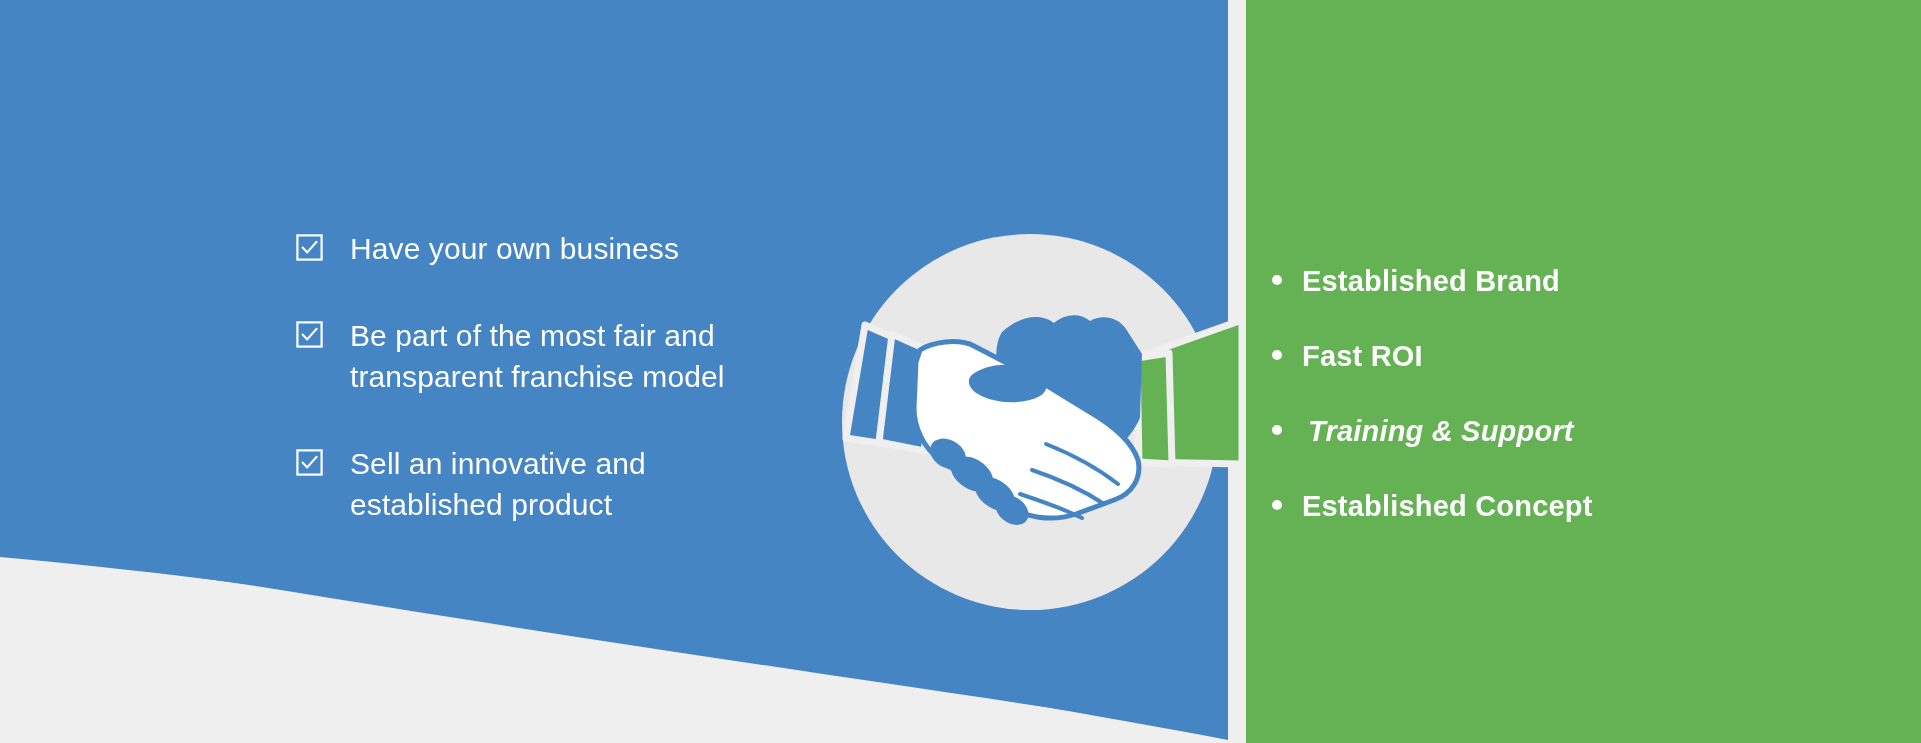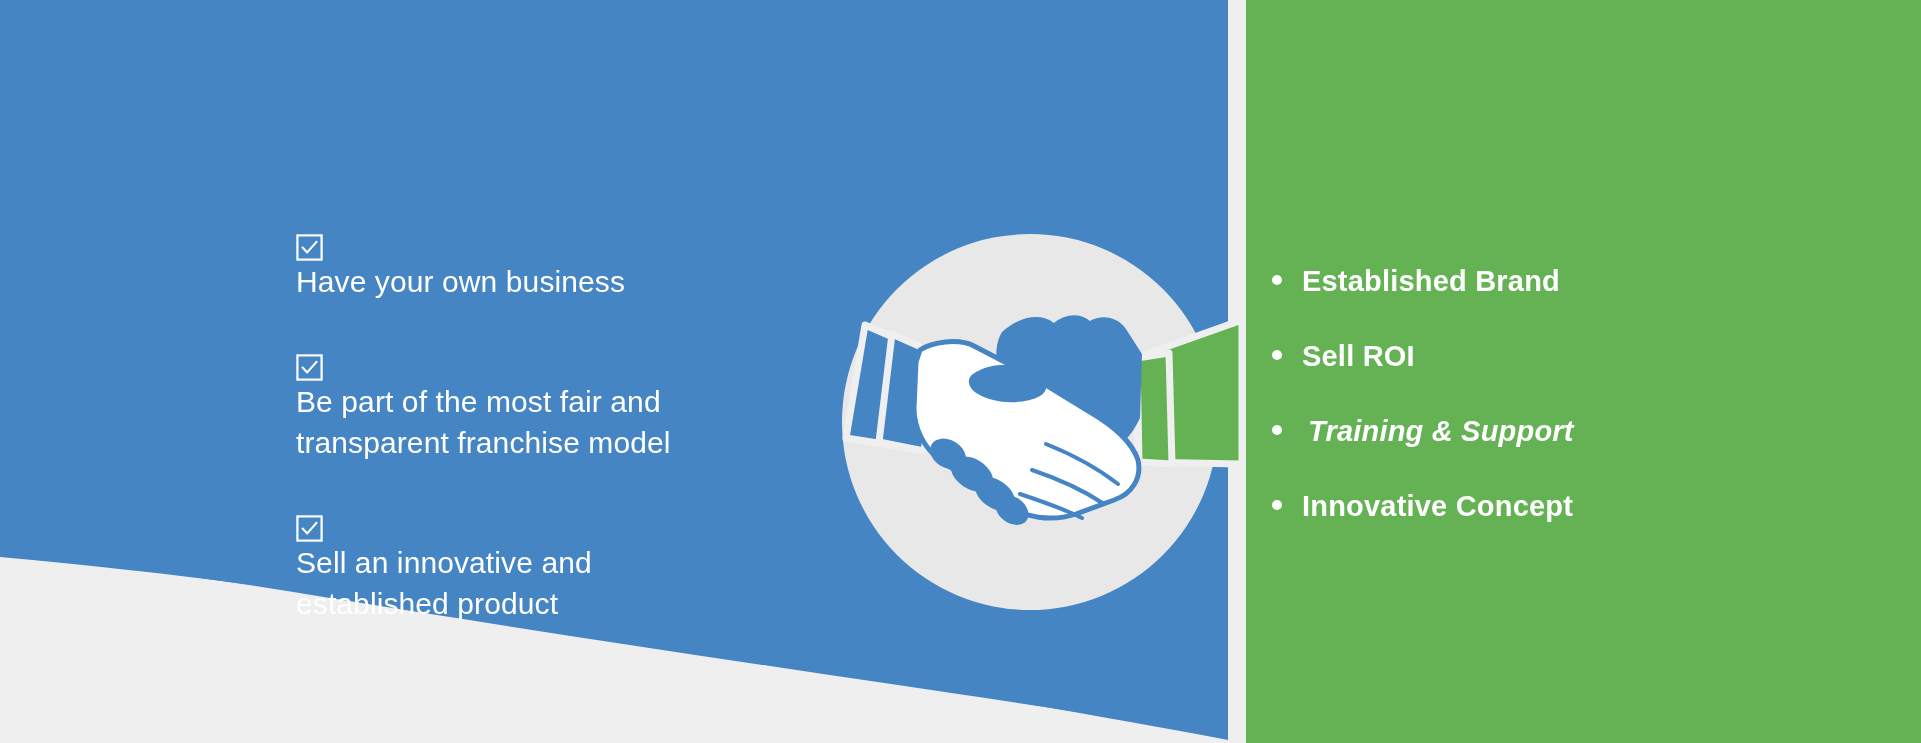--- a/index.html
+++ b/index.html
@@ -34,21 +34,20 @@
     position: absolute;
     left: 296px;
     top: 228px;
     width: 520px;
     z-index: 6;
   }
   .check-item {
     display: flex;
     align-items: flex-start;
     margin-bottom: 46px;
-    flex-direction: column;
   }
   .check-item:last-child { margin-bottom: 0; }
 
   .checkbox-icon {
     flex: 0 0 auto;
     width: 27px;
     height: 27px;
     margin-top: 6px;
     margin-right: 27px;
   }
@@ -231,28 +230,28 @@
   <div class="right-list">
 
     <div class="bullet-item">
       <span class="bullet-dot"></span>
       <span class="bullet-text">Established Brand</span>
     </div>
 
 
     <div class="bullet-item">
       <span class="bullet-dot"></span>
-      <span class="bullet-text">Sell ROI</span>
+      <span class="bullet-text">Fast ROI</span>
     </div>
 
     <div class="bullet-item indented">
       <span class="bullet-dot"></span>
       <span class="bullet-text">Training &amp; Support</span>
     </div>
 
     <div class="bullet-item">
       <span class="bullet-dot"></span>
-      <span class="bullet-text">Innovative Concept</span>
+      <span class="bullet-text">Established Concept</span>
     </div>
 
   </div>
 
 </div>
 
 </body></html>

